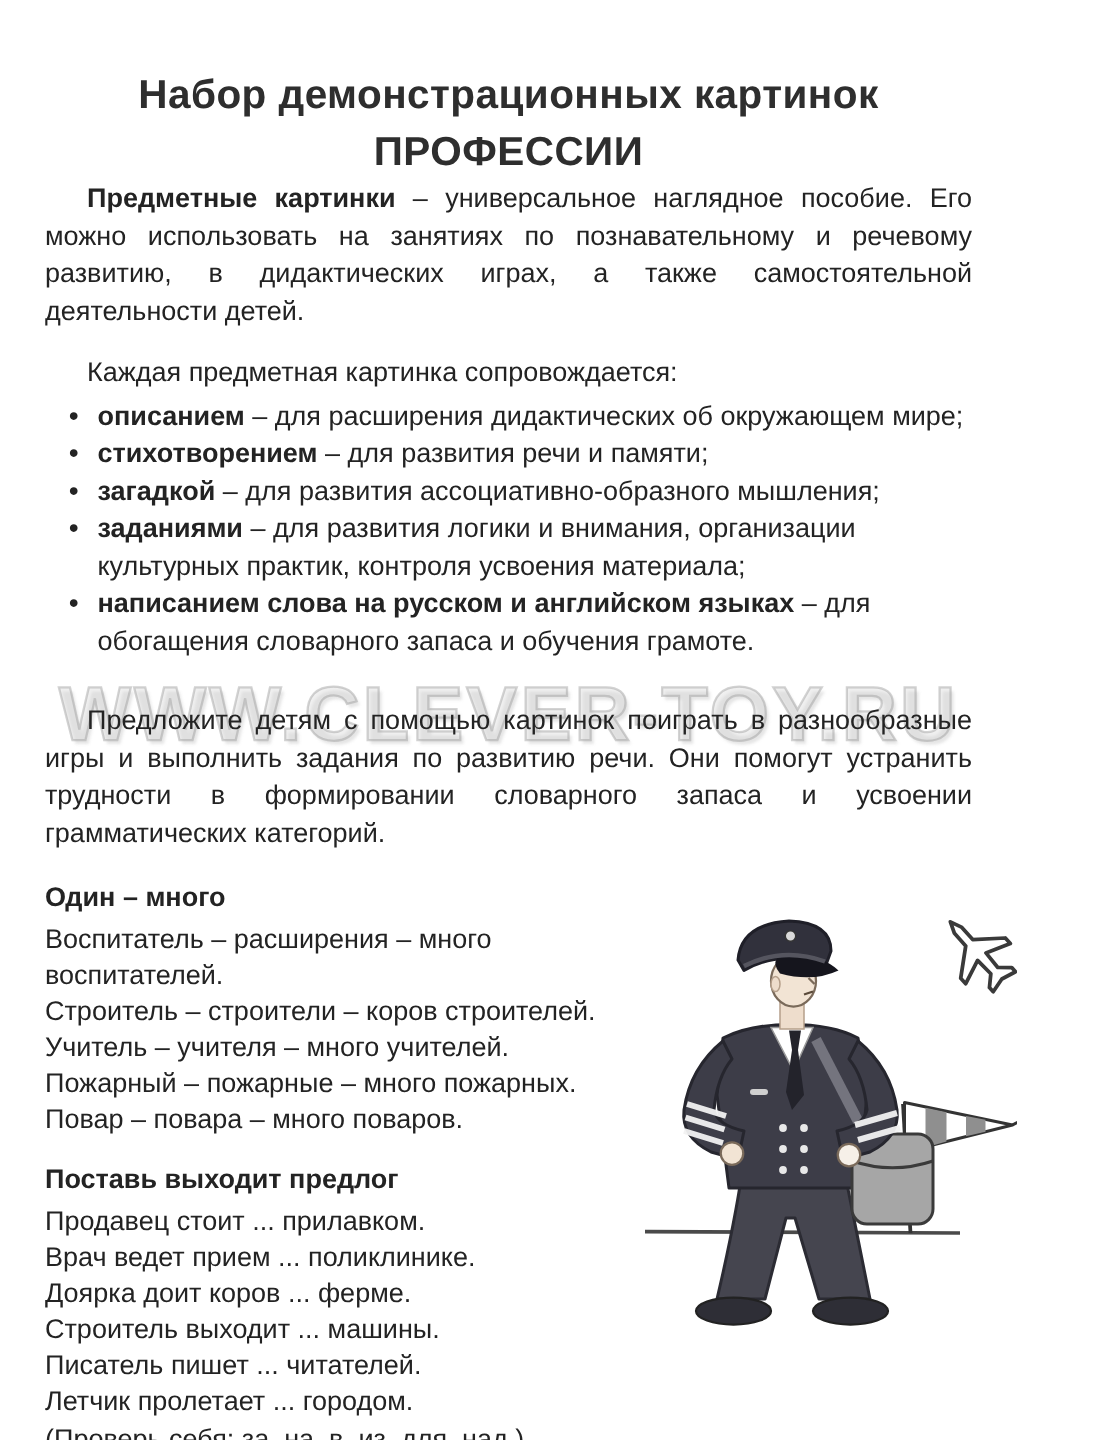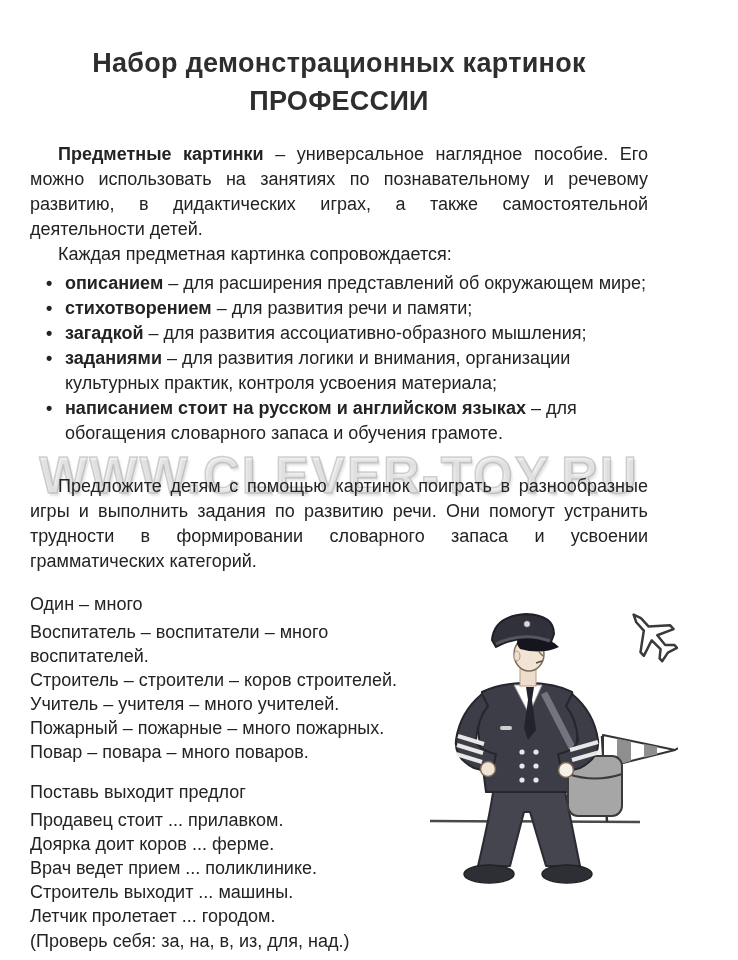--- a/index.html
+++ b/index.html
@@ -21,22 +21,23 @@
     color: #2e2e2e;
     letter-spacing: 0.3px;
   }
   .para {
     margin: 0 30px;
     font-size: 18px;
     line-height: 25px;
     text-align: justify;
   }
   .indent { text-indent: 28px; }
-  .p1 { margin-top: 22px; }
+  .p1 { }
   .accompany-heading {
+    margin-top: 16px;
     text-align: left;
   }
   .bullets {
     margin: 4px 30px 0 46px;
     font-size: 18px;
     line-height: 25px;
   }
   .bullet-item { position: relative; padding-left: 19px; }
   .bullet-glyph { position: absolute; left: 0; top: 0; font-weight: 700; }
   .b { font-weight: 700; }
@@ -53,21 +54,21 @@
     letter-spacing: 2px;
     color: rgba(215,215,215,0.38);
     -webkit-text-stroke: 1.5px rgba(150,150,150,0.42);
     text-shadow: 2px 3px 2px rgba(170,170,170,0.30);
     white-space: nowrap;
     pointer-events: none;
   }
   .section { margin: 0 30px; width: 420px; font-size: 18px; }
   .s1 { margin-top: 18px; }
   .s2 { margin-top: 16px; }
-  .section-heading { font-weight: 400; line-height: 25px; margin-bottom: 3px; }
+  .section-heading { font-weight: 700; line-height: 25px; margin-bottom: 3px; }
   .section-line { line-height: 24px; }
   .check-line { line-height: 26px; }
   .check-line .it { }
   .illustration {
     position: absolute;
     left: 430px;
     top: 590px;
     width: 290px;
     height: 320px;
     z-index: 0;
@@ -81,46 +82,47 @@
   <div class="title">
     <div>Набор демонстрационных картинок</div>
     <div>ПРОФЕССИИ</div>
   </div>
 
   <div class="para indent p1"><span class="b">Предметные картинки</span><span> – универсальное наглядное пособие. Его можно использовать на занятиях по познавательному и речевому развитию, в дидактических играх, а также самостоятельной деятельности детей.</span></div>
 
   <div class="para indent accompany-heading">Каждая предметная картинка сопровождается:</div>
 
   <div class="bullets">
-    <div class="bullet-item"><span class="bullet-glyph">•</span><span class="b">описанием</span><span> – для расширения представлений об окружающем мире;</span></div>
+    <div class="bullet-item"><span class="bullet-glyph">•</span><span class="b">описанием</span><span> – для расширения дидактических об окружающем мире;</span></div>
     <div class="bullet-item"><span class="bullet-glyph">•</span><span class="b">стихотворением</span><span> – для развития речи и памяти;</span></div>
     <div class="bullet-item"><span class="bullet-glyph">•</span><span class="b">загадкой</span><span> – для развития ассоциативно-образного мышления;</span></div>
     <div class="bullet-item"><span class="bullet-glyph">•</span><span class="b">заданиями</span><span> – для развития логики и внимания, организации культурных практик, контроля усвоения материала;</span></div>
-    <div class="bullet-item"><span class="bullet-glyph">•</span><span class="b">написанием стоит на русском и английском языках</span><span> – для обогащения словарного запаса и обучения грамоте.</span></div>
+    <div class="bullet-item"><span class="bullet-glyph">•</span><span class="b">написанием слова на русском и английском языках</span><span> – для обогащения словарного запаса и обучения грамоте.</span></div>
   </div>
 
   <div class="para indent games">Предложите детям с помощью картинок поиграть в разнообразные игры и выполнить задания по развитию речи. Они помогут устранить трудности в формировании словарного запаса и усвоении грамматических категорий.</div>
 
   <div class="watermark">WWW.CLEVER-TOY.RU</div>
 
   <div class="section s1">
     <div class="section-heading">Один – много</div>
-    <div class="section-line">Воспитатель – воспитатели – много воспитателей.</div>
+    <div class="section-line">Воспитатель – расширения – много воспитателей.</div>
     <div class="section-line">Строитель – строители – коров строителей.</div>
     <div class="section-line">Учитель – учителя – много учителей.</div>
     <div class="section-line">Пожарный – пожарные – много пожарных.</div>
     <div class="section-line">Повар – повара – много поваров.</div>
   </div>
 
   <div class="section s2">
     <div class="section-heading">Поставь выходит предлог</div>
     <div class="section-line">Продавец стоит ... прилавком.</div>
+    <div class="section-line">Врач ведет прием ... поликлинике.</div>
     <div class="section-line">Доярка доит коров ... ферме.</div>
-    <div class="section-line">Врач ведет прием ... поликлинике.</div>
     <div class="section-line">Строитель выходит ... машины.</div>
+    <div class="section-line">Писатель пишет ... читателей.</div>
     <div class="section-line">Летчик пролетает ... городом.</div>
     <div class="check-line"><span>(Проверь себя: </span><span class="it">за, на, в, из, для, над.</span><span>)</span></div>
   </div>
 
   <div class="illustration">
     <svg width="290" height="320" viewBox="0 0 290 320" xmlns="http://www.w3.org/2000/svg">
 
       <line x1="0" y1="231" x2="210" y2="232" stroke="#4a4a4a" stroke-width="2.5"></line>
 
       <g>

